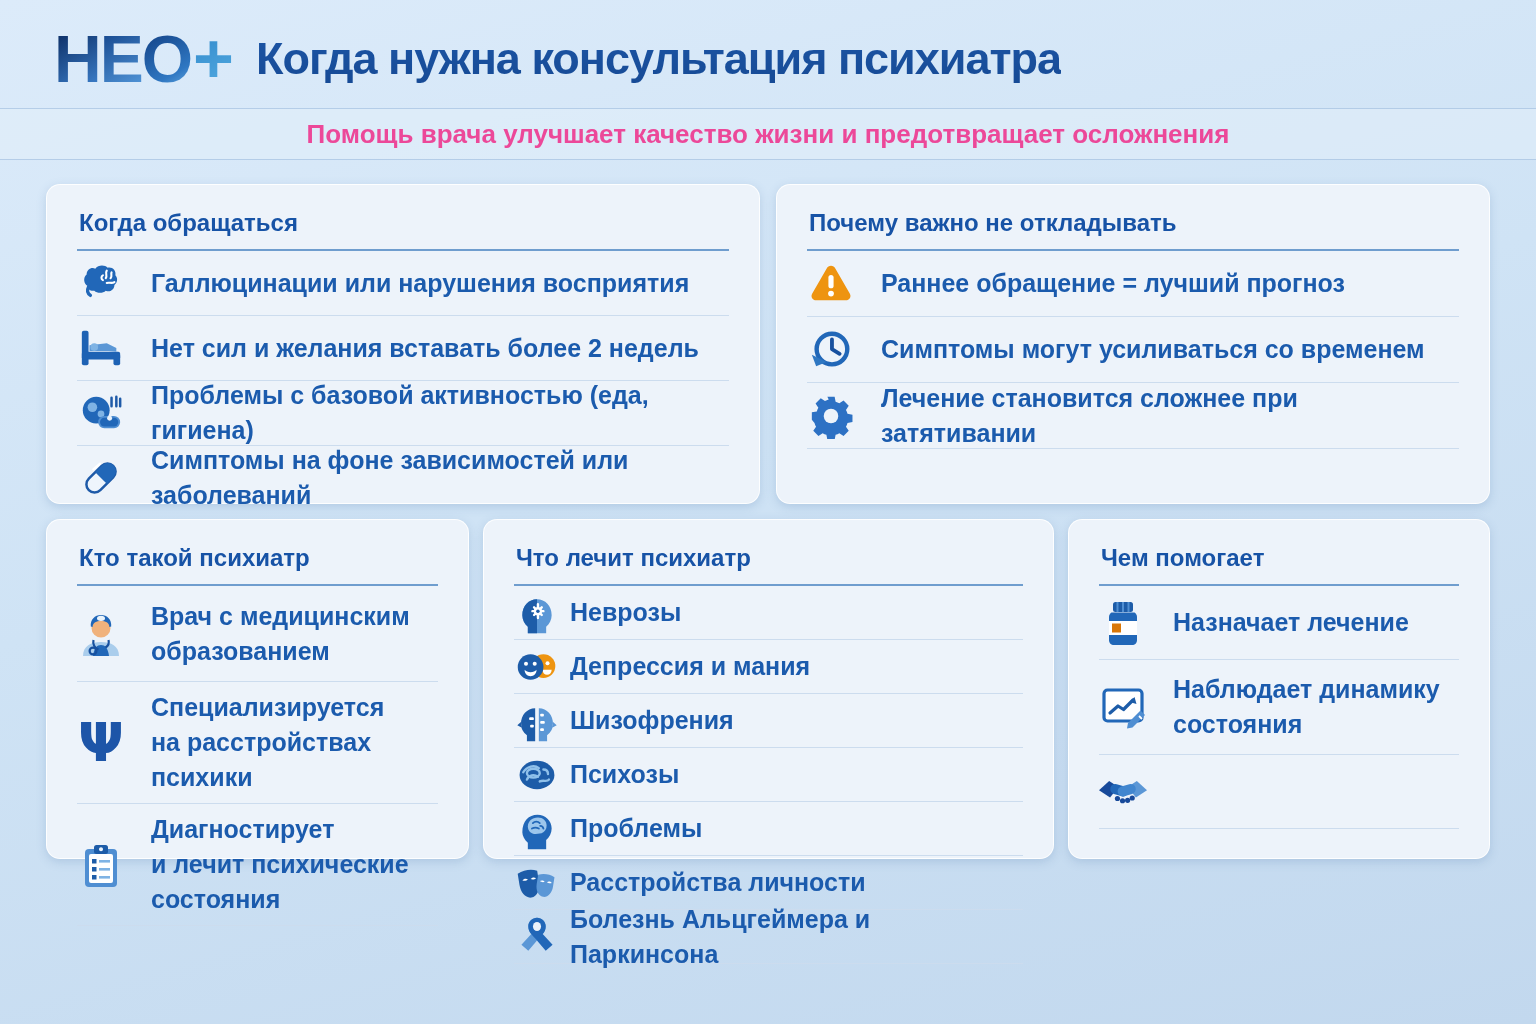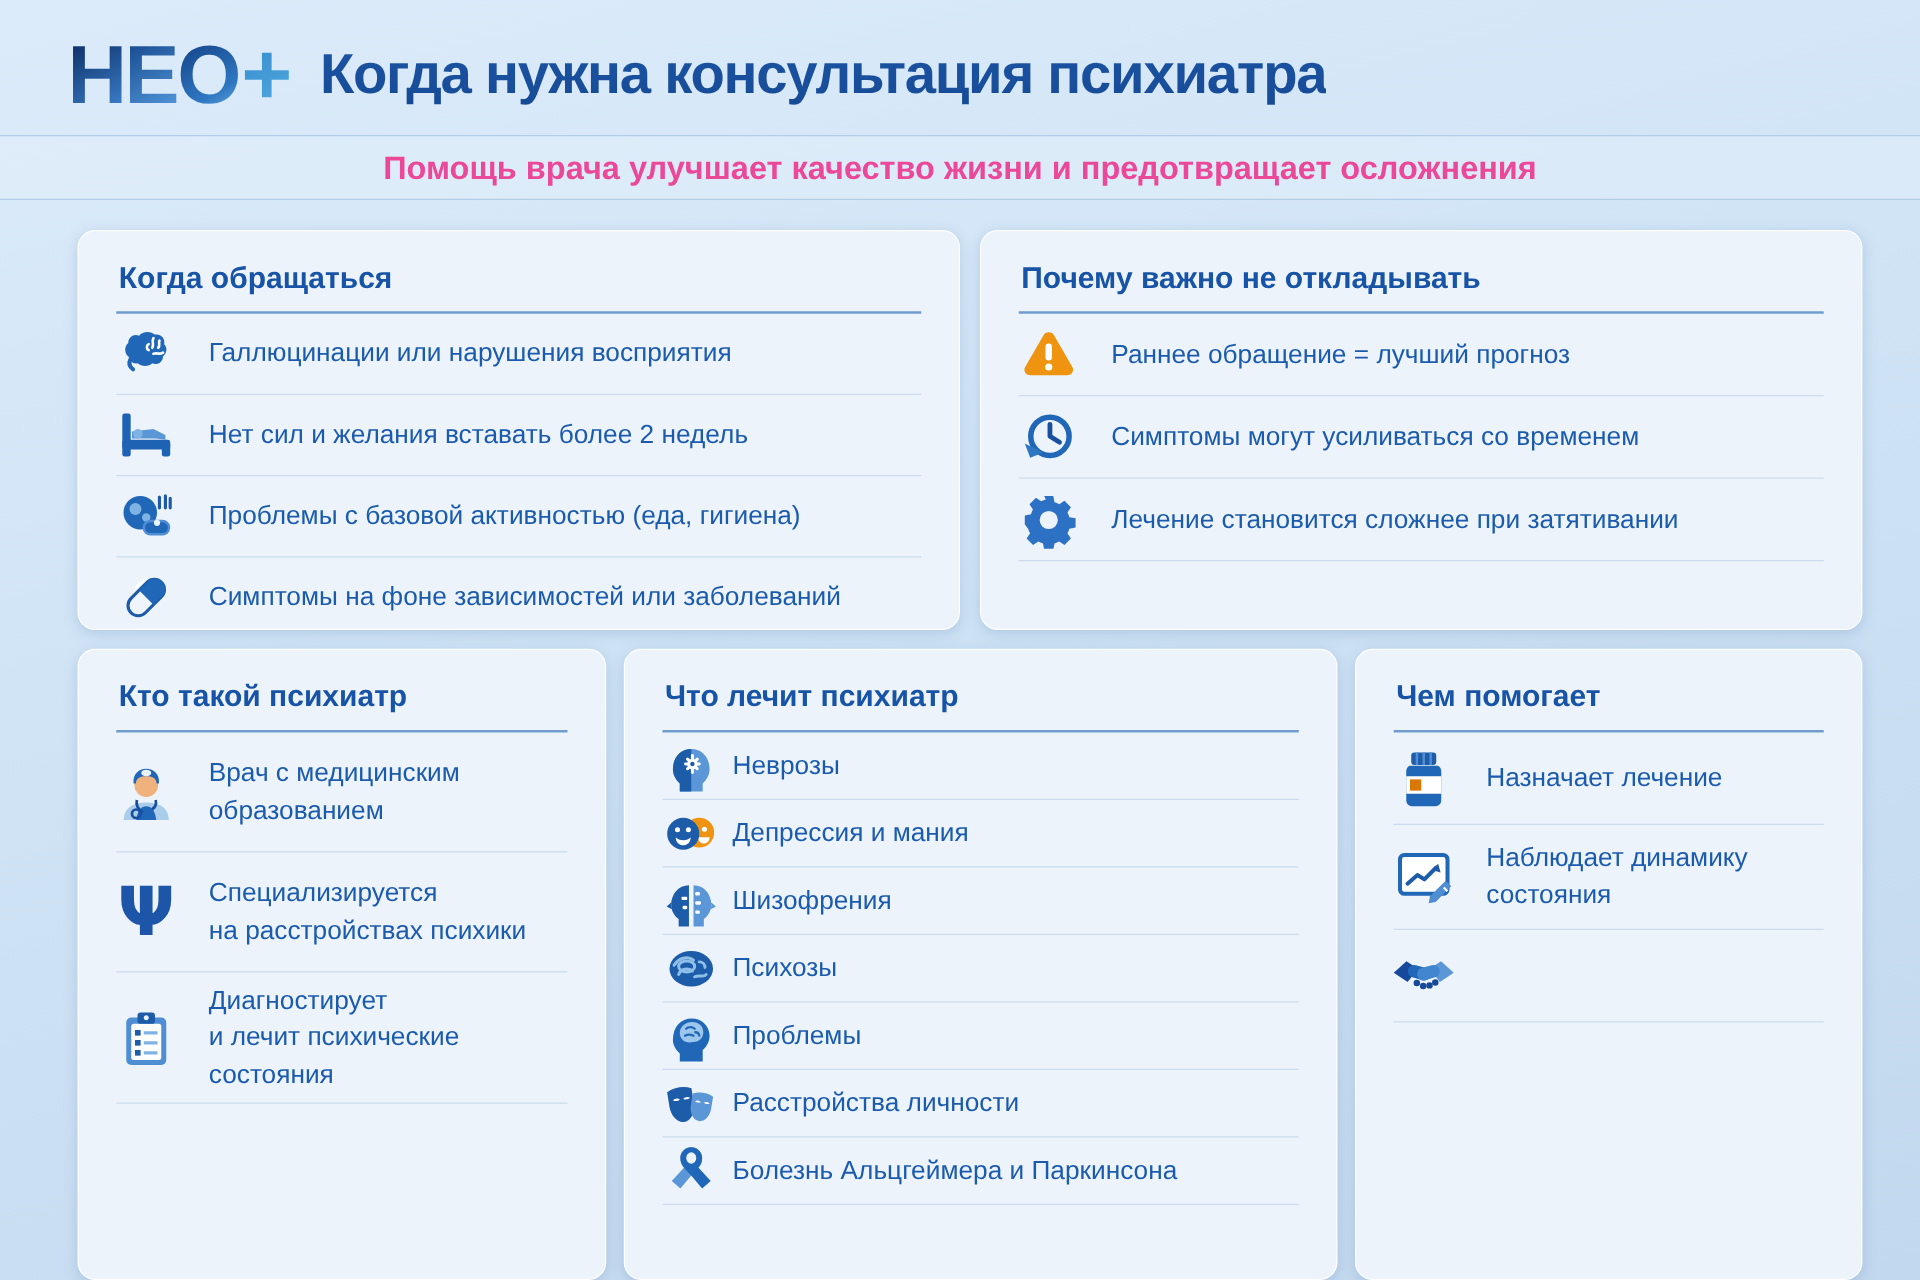--- a/index.html
+++ b/index.html
@@ -28,44 +28,44 @@
     -webkit-background-clip:text;background-clip:text;color:transparent;
   }
   .subtitle-band{
     margin-top:6px;height:50px;display:flex;align-items:center;justify-content:center;
     background:rgba(226,238,250,.55);
     border-top:1px solid rgba(130,168,210,.45);
     border-bottom:1px solid rgba(130,168,210,.45);
   }
   .subtitle{font-size:26px;font-weight:bold;color:#ec4899;}
   
-  .content{padding:0 46px;margin-left:16px;}
+  .content{padding:0 46px;}
   .row1{display:grid;grid-template-columns:1fr 1fr;gap:16px;margin-top:24px;}
   .row1 .card{height:320px;}
   .row2{display:grid;grid-template-columns:423px 571px 1fr;gap:14px;margin-top:15px;}
-  .row2 .card{height:505px;}
+  .row2 .card{height:340px;}
   .card{
     box-sizing:border-box;background:#edf3fa;border-radius:14px;
     border:1px solid rgba(255,255,255,.85);
     box-shadow:0 3px 10px rgba(90,130,180,.25);
     padding:16px 30px 0 30px;
   }
   .card-title{
     font-size:24px;font-weight:bold;color:#1753a6;
     padding:8px 0 12px 2px;border-bottom:2px solid #6f9dce;
   }
   .item{display:flex;align-items:center;gap:26px;border-bottom:1px solid #ccdcee;}
   .card--when .item{height:64px;}
   .card--when .item:last-child{border-bottom:none;}
   .card--why  .item{height:65px;}
   .card--who  .item{min-height:96px;padding:8px 0;box-sizing:border-box;}
   .card--treats .item{height:53px;gap:10px;}
   .card--helps .item{min-height:74px;padding:12px 0;box-sizing:border-box;}
   .item-label{
-    font-size:21px;font-weight:normal;color:#1b5bad;
+    font-size:25px;font-weight:bold;color:#1b5bad;
     white-space:pre-line;line-height:1.4;
   }
   .icon-box{width:48px;height:48px;flex:none;display:flex;align-items:center;justify-content:center;}
   .card--treats .icon-box{width:46px;height:46px;}
   .psi-glyph{font-family:"DejaVu Sans",sans-serif;font-size:54px;font-weight:bold;color:#1d55a8;line-height:1;}
 </style>
 </head>
 <body>
 
 <div>

